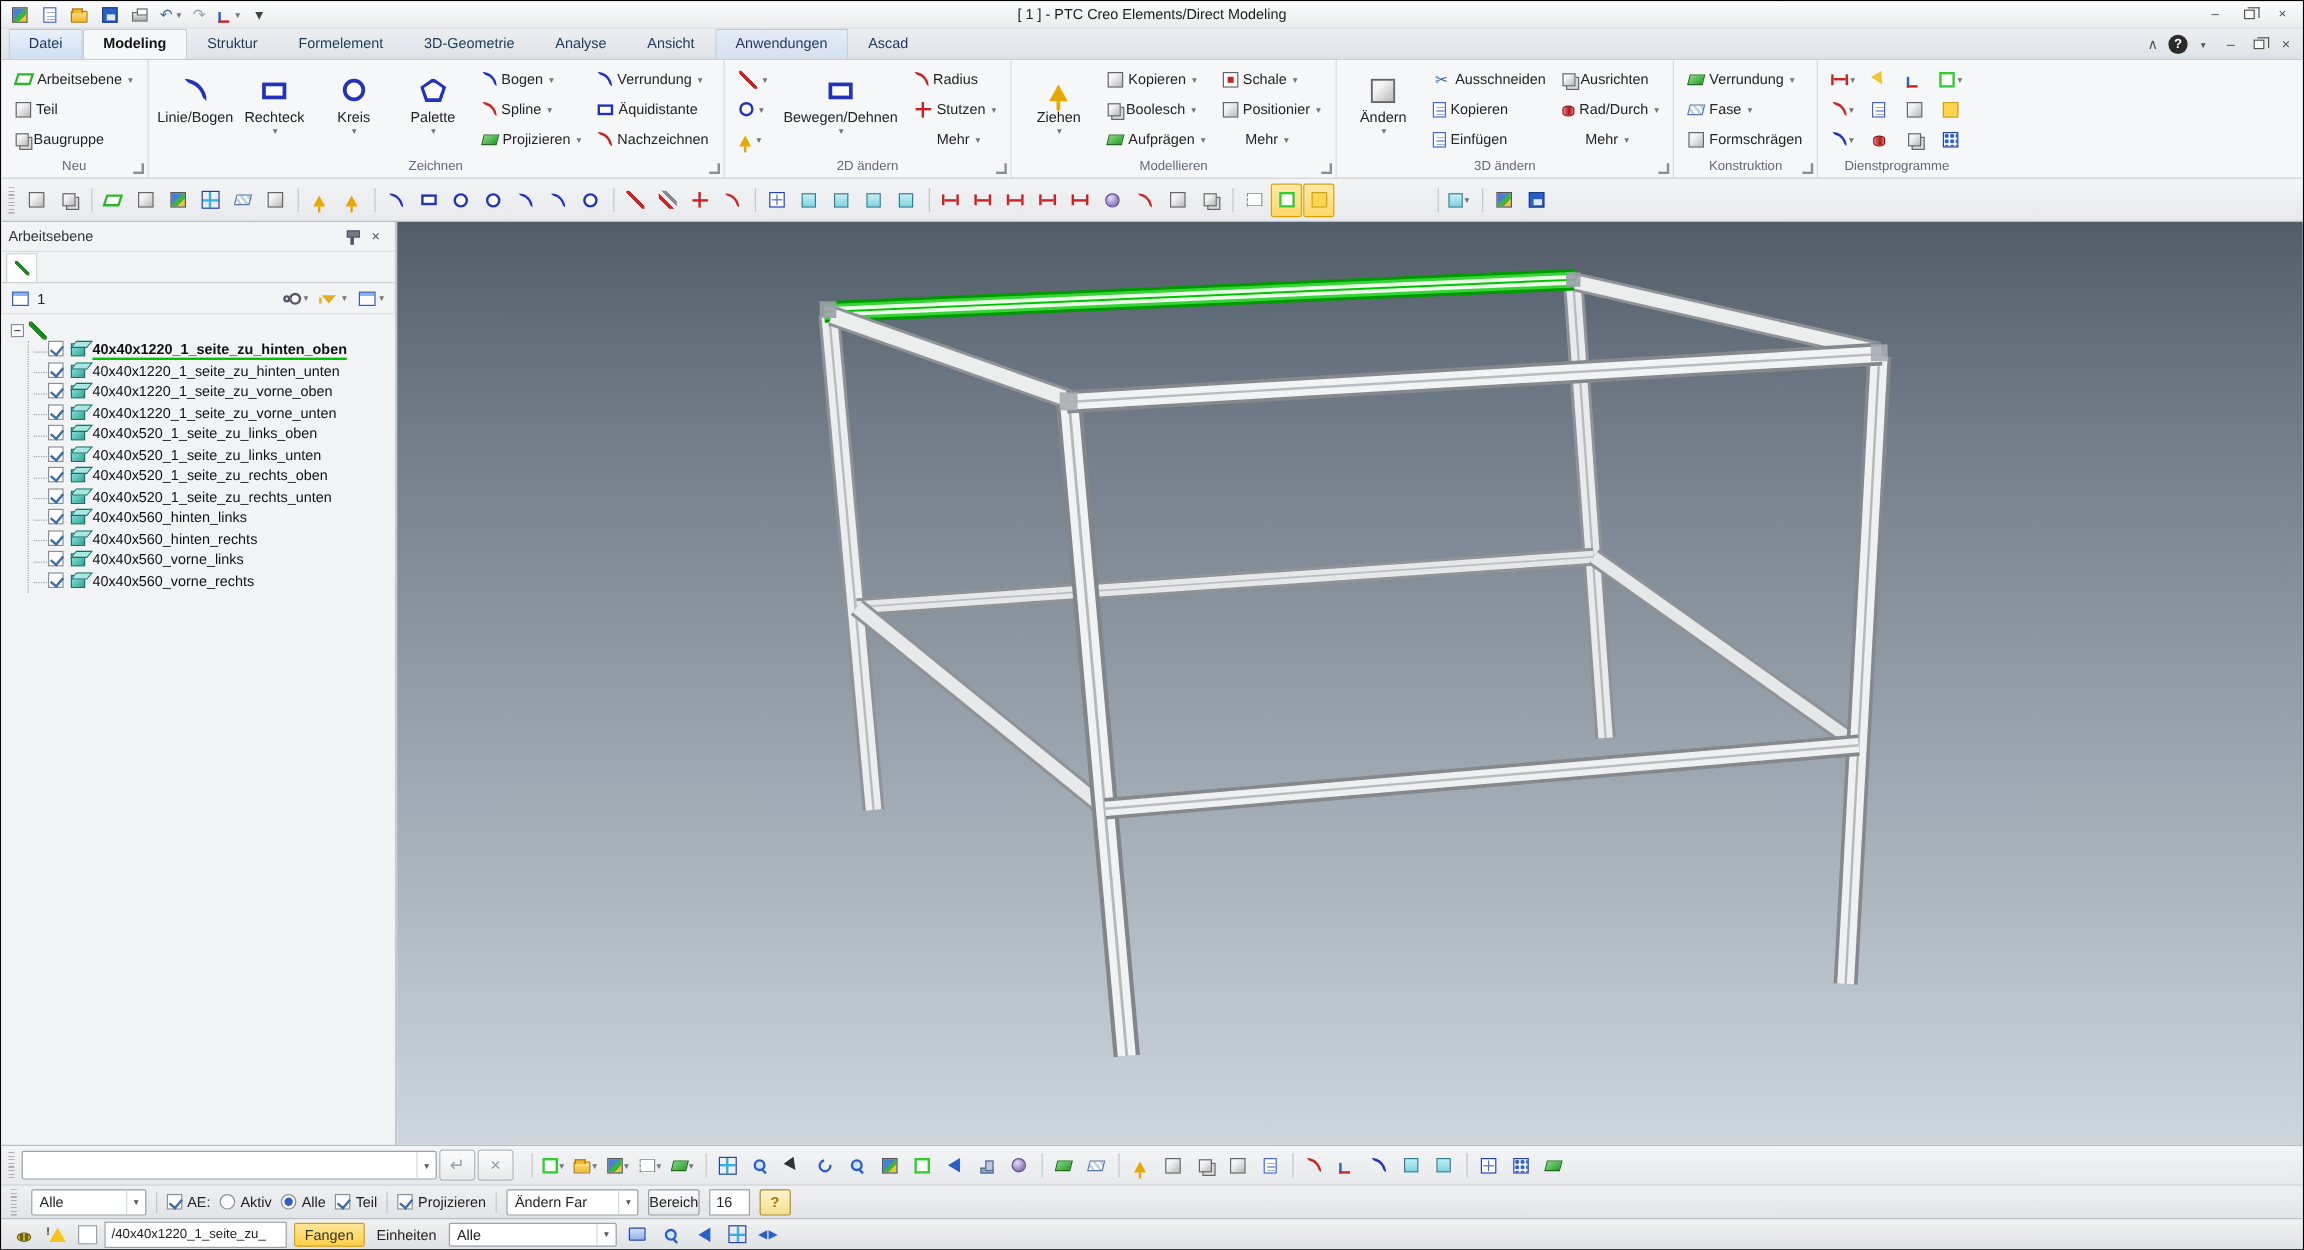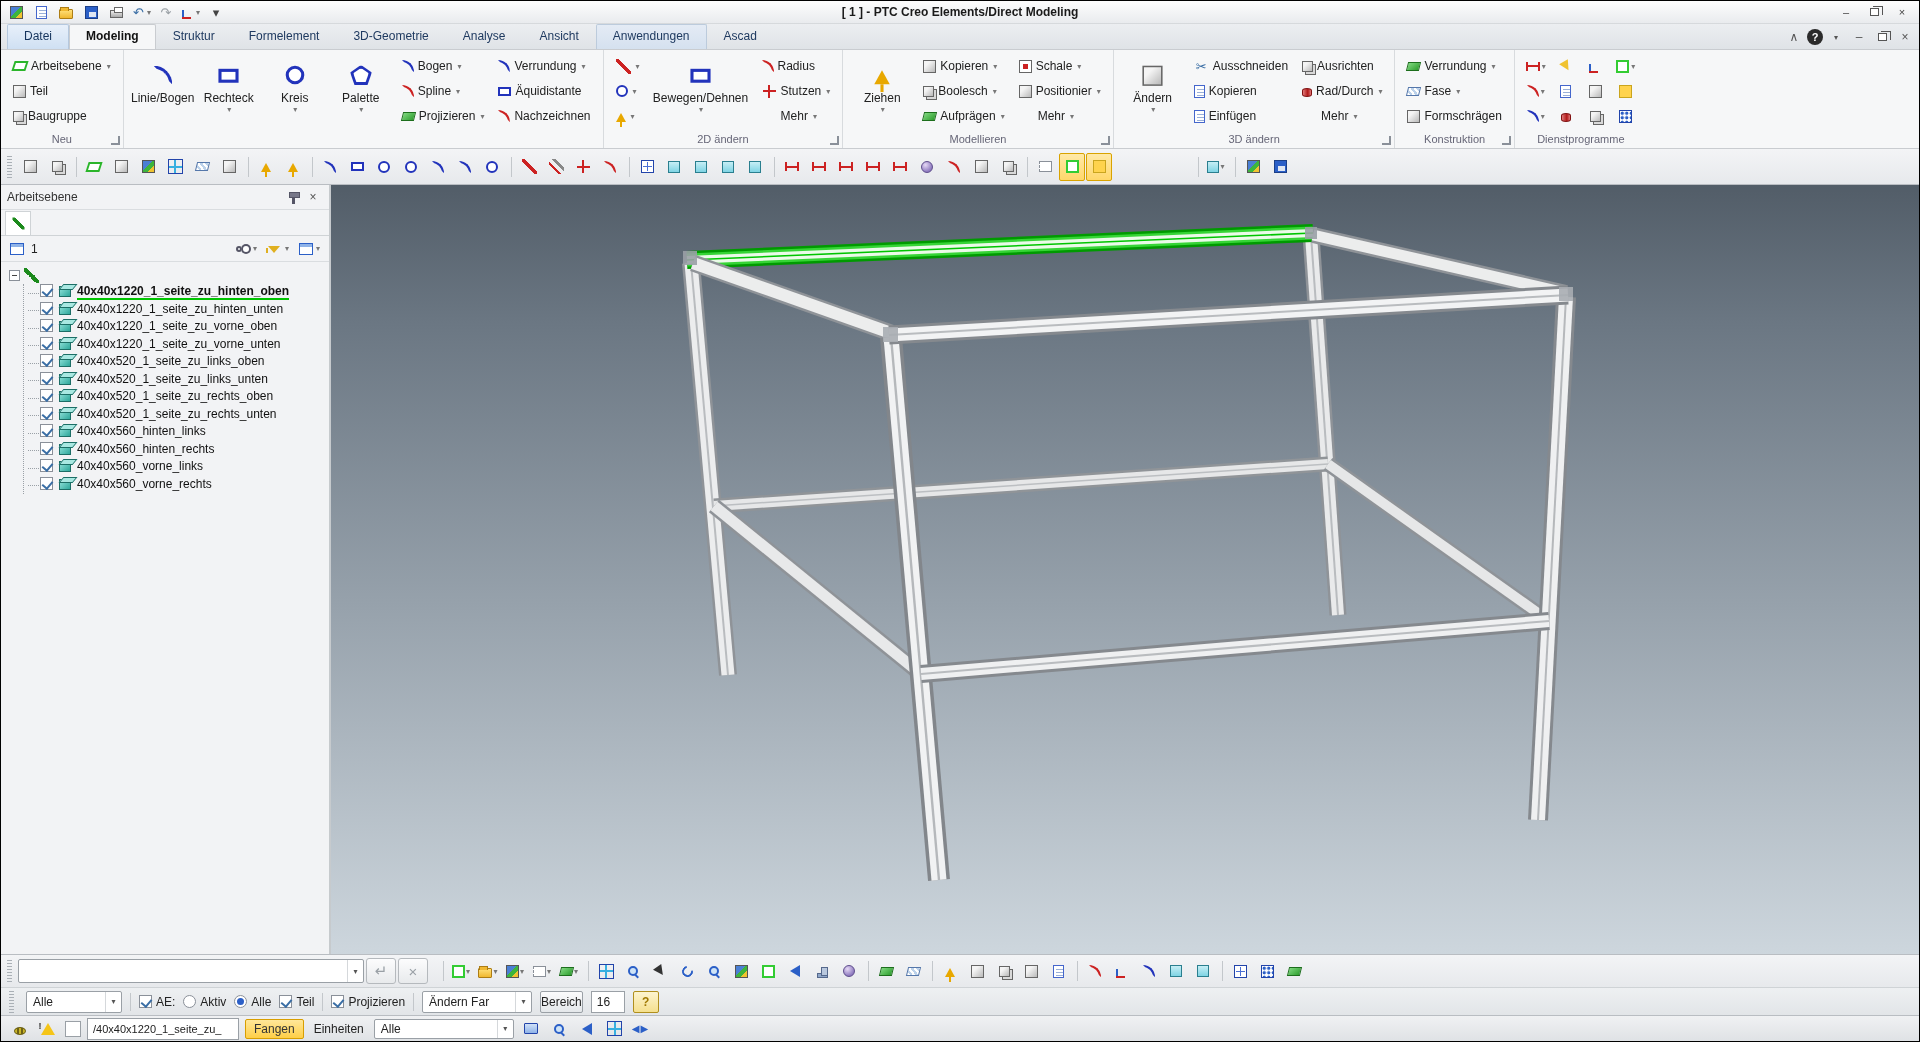--- a/index.html
+++ b/index.html
@@ -4,21 +4,21 @@
 <style>
   *{box-sizing:border-box;margin:0;padding:0;user-select:none}
   html,body{background:#888}
   body{font-family:"Liberation Sans",sans-serif;font-size:12px;color:#222}
   .win{position:relative;width:1920px;height:1042px;background:#eef0f2;border:1px solid #000;display:flex;flex-direction:column;overflow:hidden}
 
   
   .titlebar{height:23px;background:linear-gradient(#fdfdfd,#e9ebee);display:flex;align-items:center;position:relative;border-bottom:1px solid #d6d9dc;flex:none}
   .qat{display:flex;align-items:center;gap:3px;padding-left:4px}
   .qat .tbtn{width:22px;height:19px}
-  .title-text{position:absolute;left:0;right:0;text-align:center;font-weight:bold;font-size:12px;color:#1a1a1a;pointer-events:none}
+  .title-text{position:absolute;left:0;right:0;text-align:center;font-weight:normal;font-size:12px;color:#1a1a1a;pointer-events:none}
   .winctl{margin-left:auto;display:flex;gap:2px;padding-right:4px;z-index:2}
   .wbtn{width:26px;height:17px;display:flex;align-items:center;justify-content:center;color:#444;font-size:11px;border-radius:2px}
   .restore-glyph{width:9px;height:8px;border:1px solid #555;position:relative;background:#fff}
   .restore-glyph::before{content:"";position:absolute;left:2px;top:-3px;width:9px;height:8px;border:1px solid #555;border-bottom:none;border-left:none}
 
   
   .tabrow{height:26px;background:linear-gradient(#eceef1,#dfe3e7);display:flex;align-items:flex-end;border-bottom:1px solid #c9ccd0;flex:none;position:relative}
   .tabs{display:flex;height:26px;align-items:flex-end;padding-left:6px}
   .tab{padding:4px 16px 20px;height:24px;color:#1f3a60;border:1px solid transparent;border-bottom:none;border-radius:2px 2px 0 0;white-space:nowrap}
   .tab.active{background:#f6f7f8;border-color:#c9ccd0;font-weight:bold;color:#111}
@@ -329,20 +329,24 @@
             <span class="slbl">Äquidistante</span>
 
           </div>
             <div class="sbtn">
             <span class="ic ic-arc-r"></span>
             <span class="slbl">Nachzeichnen</span>
 
           </div>
           </div>
       </div>
+      <div class="rlabel">
+          <span>Zeichnen</span>
+          <span class="launcher"></span>
+        </div>
     </div>
 
     <div class="rgroup">
       <div class="rbody">
         <div class="vstack">
 
         <div class="sbtn">
             <span class="ic ic-line-r"></span>
             <span class="dd">▾</span>
           </div>

